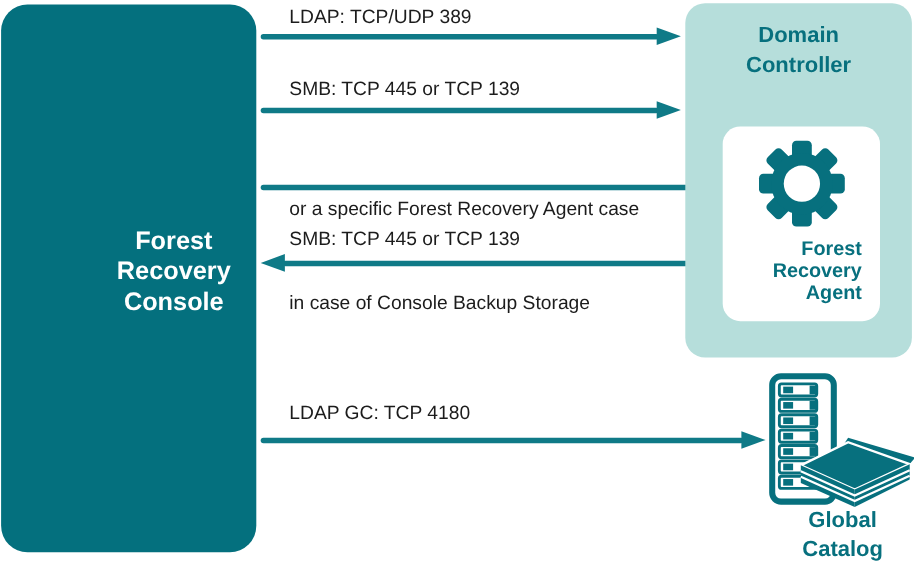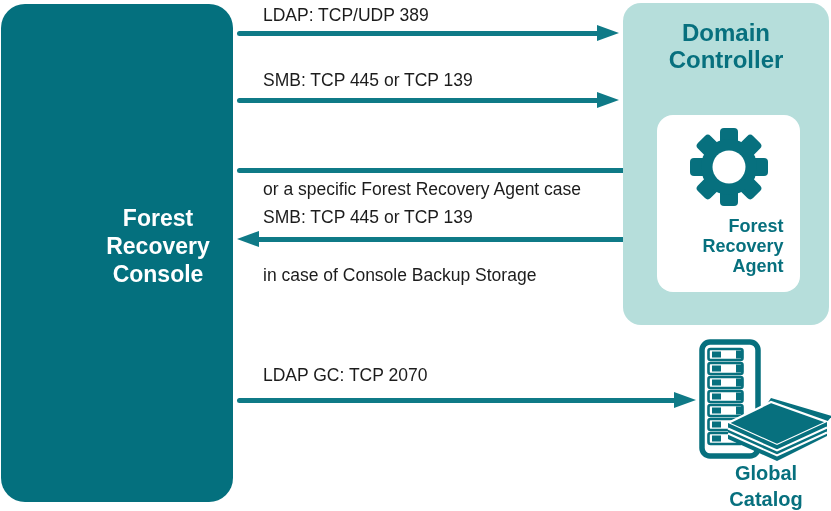--- a/index.html
+++ b/index.html
@@ -40,21 +40,21 @@
     left: 623px; top: 3px;
     width: 206px; height: 322px;
     background: #B6DEDB;
     border-radius: 18px;
   }
   .dc-title {
     margin-top: 16px;
     text-align: center;
     color: #07707E;
     font-weight: bold;
-    font-size: 24px;
+    font-size: 20px;
     line-height: 27px;
     width: 100%;
     padding: 0 40px;
   }
   .agent-box {
     position: absolute;
     left: 34px; top: 112px;
     width: 143px; height: 177px;
     background: #ffffff;
     border-radius: 16px;
@@ -144,21 +144,21 @@
   </div>
   <div class="flow-label" style="top:179px;">or a specific Forest Recovery Agent case</div>
 
   <div class="flow-label" style="top:207px;">SMB: TCP 445 or TCP 139</div>
   <div class="arrow left" style="left:237px; top:231px; width:419px;">
     <div class="shaft"></div>
     <div class="head"></div>
   </div>
   <div class="flow-label" style="top:265px;">in case of Console Backup Storage</div>
 
-  <div class="flow-label" style="top:365px;">LDAP GC: TCP 2070</div>
+  <div class="flow-label" style="top:365px;">LDAP GC: TCP 4180</div>
   <div class="arrow right" style="left:237px; top:392px; width:459px;">
     <div class="shaft"></div>
     <div class="head"></div>
   </div>
 
   <div class="dc-box">
     <div class="dc-title">Domain Controller</div>
     <div class="agent-box">
       <div class="gear-wrap">
         <svg width="80" height="80" viewBox="-40 -40 80 80" aria-hidden="true">

